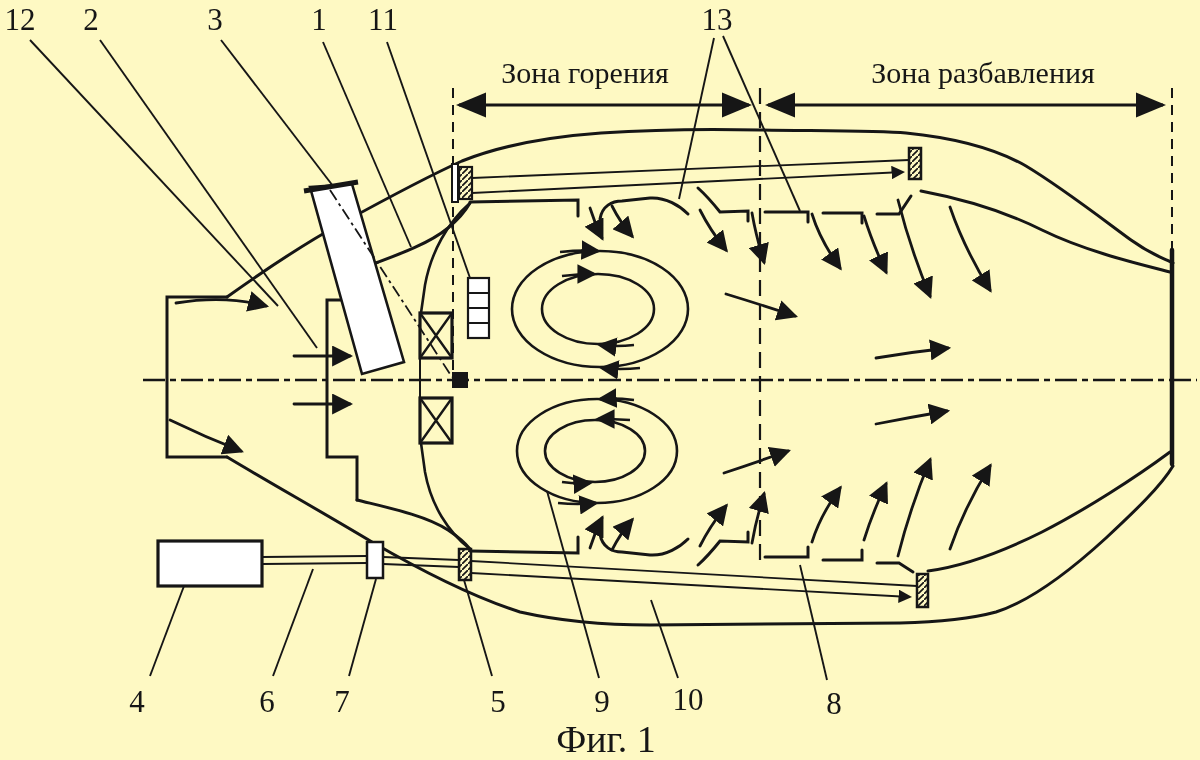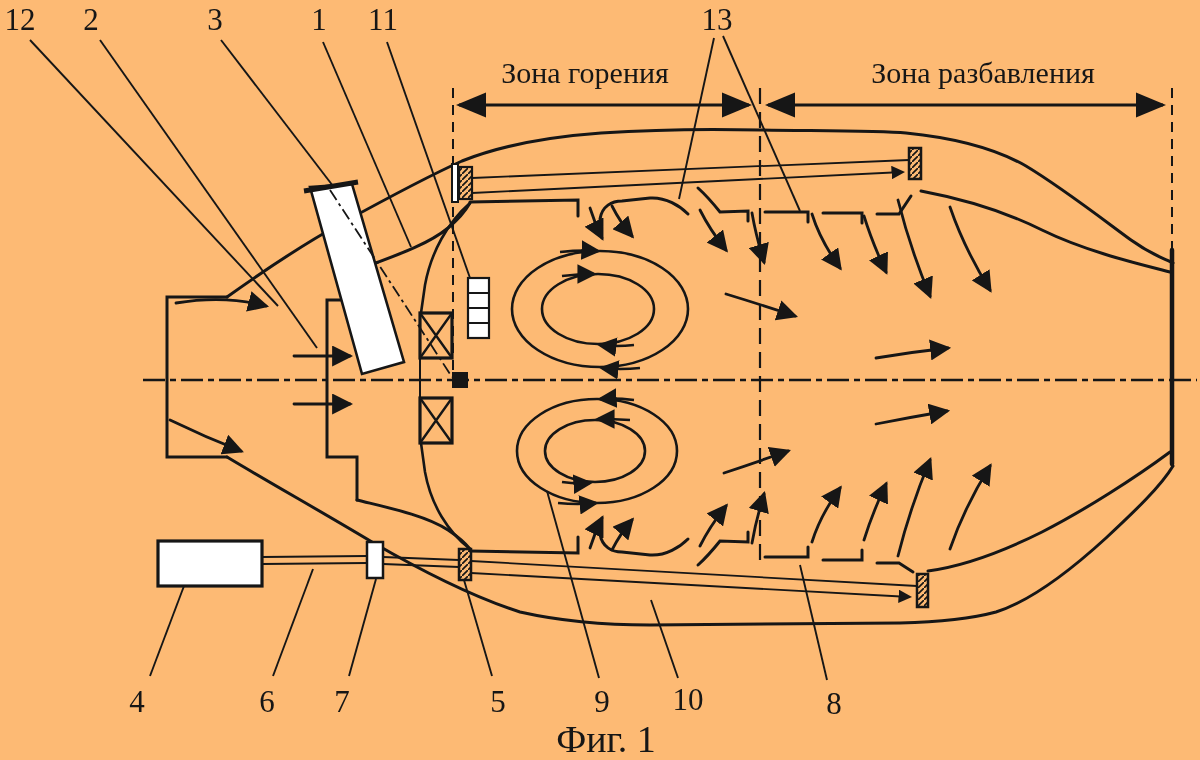--- a/index.html
+++ b/index.html
@@ -1,16 +1,16 @@
 <!DOCTYPE html>
 <html><head>
 <meta charset="utf-8">
 <style>
   html,body{margin:0;padding:0;background:#fff;}
-  .stage{position:relative;width:1200px;height:760px;background:#fdba74;overflow:hidden;
+  .stage{position:relative;width:1200px;height:760px;background:#fef9c3;overflow:hidden;
          font-family:"Liberation Serif", serif;text-decoration:underline;}
   svg{position:absolute;left:0;top:0;}
   text{fill:#161616;}
   .num{font-size:31px;}
   .zone{font-size:30px;}
   .caption{font-size:38px;}
 </style>
 </head>
 <body>
 

